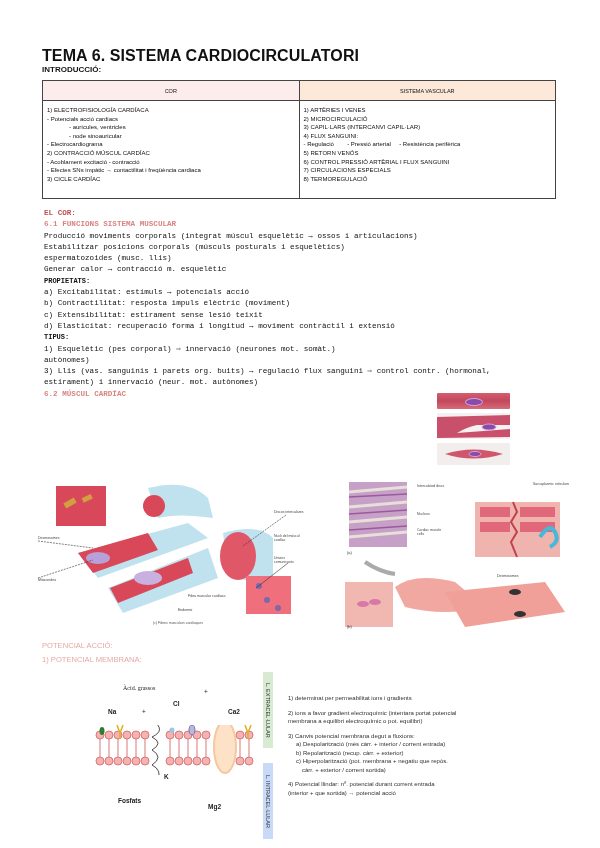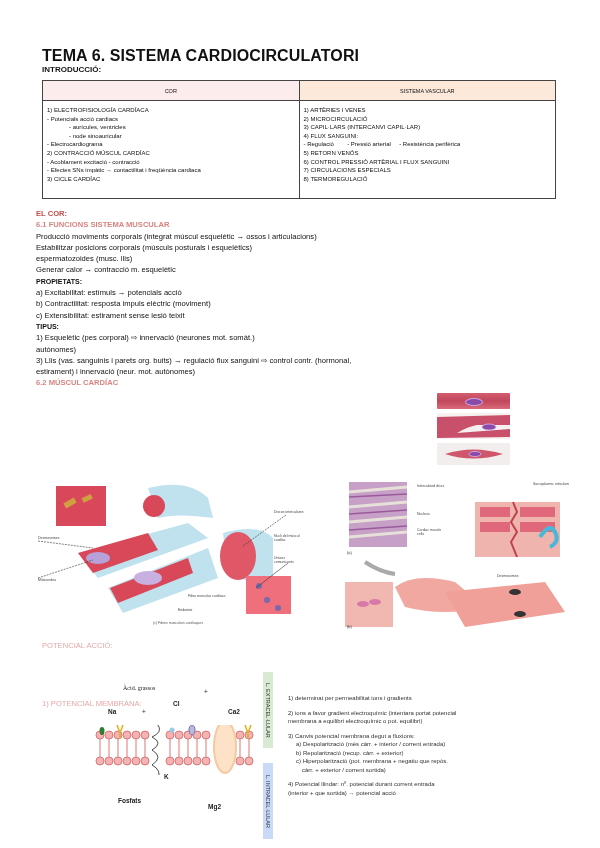--- a/index.html
+++ b/index.html
@@ -11,21 +11,21 @@
   table.intro { position: absolute; left: 42px; top: 80px; width: 514px; border-collapse: collapse;
                 font-size: 6px; }
   table.intro td, table.intro th { border: 1.2px solid #444; vertical-align: top; }
   table.intro th { font-weight: normal; height: 17px; vertical-align: middle; text-align: center; font-size: 5.5px; }
   th.cor { background: #fdecec; width: 50%; }
   th.vasc { background: #fde9d9; }
   td.col { padding: 5px 4px 4px 4px; height: 88px; line-height: 8.6px; }
   .ind { padding-left: 22px; }
   .red { color: #c0504d; font-weight: bold; }
   .pink { color: #e5a8a6; font-weight: normal; }
-  .body-text { left: 36px; font-size: 7.6px; line-height: 11.3px; }
+  .body-text { left: 44px; font-size: 7.6px; line-height: 11.3px; font-family: Liberation Mono, monospace; }
   .line { white-space: nowrap; }
   .img-box { position: absolute; border-radius: 1px; }
   .cell-img { background: linear-gradient(180deg,#d45d6e,#c2475d 50%,#d86a78); }
   .nucleus { position: absolute; width: 16px; height: 6px; background: #8a4aa8; border-radius: 50%; border: 1px solid #cfa4e0; }
   .vlabel { position: absolute; writing-mode: vertical-rl; font-size: 5.5px; text-align: center; color: #333; padding: 3px 2px; }
   .pm-text { left: 288px; font-size: 6px; color: #333; line-height: 8.5px; }
   .mem-label { position: absolute; font-size: 6.5px; font-weight: bold; color: #222; }
 </style>
 </head>
 <body>
@@ -70,20 +70,21 @@
   <div class="red line">EL COR:</div>
   <div class="red line" style="color:#d98481">6.1 FUNCIONS SISTEMA MUSCULAR</div>
   <div class="line">Producció moviments corporals (integrat múscul esquelètic → ossos i articulacions)</div>
   <div class="line">Estabilitzar posicions corporals (músculs posturals i esquelètics)</div>
   <div class="line">espermatozoides (musc. llis)</div>
   <div class="line">Generar calor → contracció m. esquelètic</div>
   <div class="line" style="font-weight:bold;font-size:7px">PROPIETATS:</div>
   <div class="line">a) Excitabilitat: estímuls → potencials acció</div>
   <div class="line">b) Contractilitat:  resposta impuls elèctric (moviment)</div>
   <div class="line">c) Extensibilitat: estirament sense lesió teixit</div>
+  <div class="line">d) Elasticitat: recuperació forma i longitud → moviment contràctil i extensió</div>
   <div class="line" style="font-weight:bold;font-size:7px">TIPUS:</div>
   <div class="line">1) Esquelètic (pes corporal) ⇨ innervació (neurones mot. somàt.)</div>
   <div class="line">autònomes)</div>
   <div class="line">3) Llis (vas. sanguinis  i parets org. buits) → regulació flux sanguini ⇨ control contr. (hormonal,</div>
   <div class="line">estirament) i innervació (neur. mot. autònomes)</div>
   <div class="red line" style="color:#d98481">6.2 MÚSCUL CARDÍAC</div>
 </div>
 
 <div class="img-box cell-img" style="left:437px; top:393px; width:73px; height:16px;">
   <div class="nucleus" style="left:28px; top:5px;"></div>
@@ -159,21 +160,21 @@
   <div class="abs" style="left:2px; top:68px; font-size:4px; color:#333;">(a)</div>
   <div class="abs" style="left:2px; top:142px; font-size:4px; color:#333;">(b)</div>
   <div class="abs" style="left:72px; top:2px; font-size:3.5px; color:#444; width:28px;">Intercalated discs</div>
   <div class="abs" style="left:72px; top:30px; font-size:3.5px; color:#444;">Nucleus</div>
   <div class="abs" style="left:72px; top:46px; font-size:3.5px; color:#444; width:28px;">Cardiac muscle cells</div>
   <div class="abs" style="left:188px; top:0px; font-size:3.5px; color:#444; width:40px;">Sarcoplasmic reticulum</div>
   <div class="abs" style="left:152px; top:92px; font-size:3.5px; color:#444;">Desmosomes</div>
 </div>
 
 <div class="abs pink" style="left:42px; top:641px; font-size:7.6px;">POTENCIAL ACCIÓ:</div>
-<div class="abs pink" style="left:42px; top:655px; font-size:7.6px;margin-top:44px;">1) POTENCIAL MEMBRANA:</div>
+<div class="abs pink" style="left:42px; top:655px; font-size:7.6px;">1) POTENCIAL MEMBRANA:</div>
 
 <div class="abs" style="left:80px; top:670px; width:200px; height:170px;">
   <div class="mem-label" style="left:43px; top:15px; font-weight:normal; font-family:'Liberation Serif',serif; font-size:6px;">Àcid. grassos</div>
   <div class="mem-label" style="left:124px; top:18px; font-weight:normal;">+</div>
   <div class="mem-label" style="left:93px; top:30px;">Cl</div>
   <div class="mem-label" style="left:28px; top:38px;">Na</div>
   <div class="mem-label" style="left:62px; top:38px; font-weight:normal;">+</div>
   <div class="mem-label" style="left:148px; top:38px;">Ca2</div>
   <svg class="abs" style="left:12px; top:55px;" width="165" height="50">
     <g fill="#f3b3b3" stroke="#d77">

